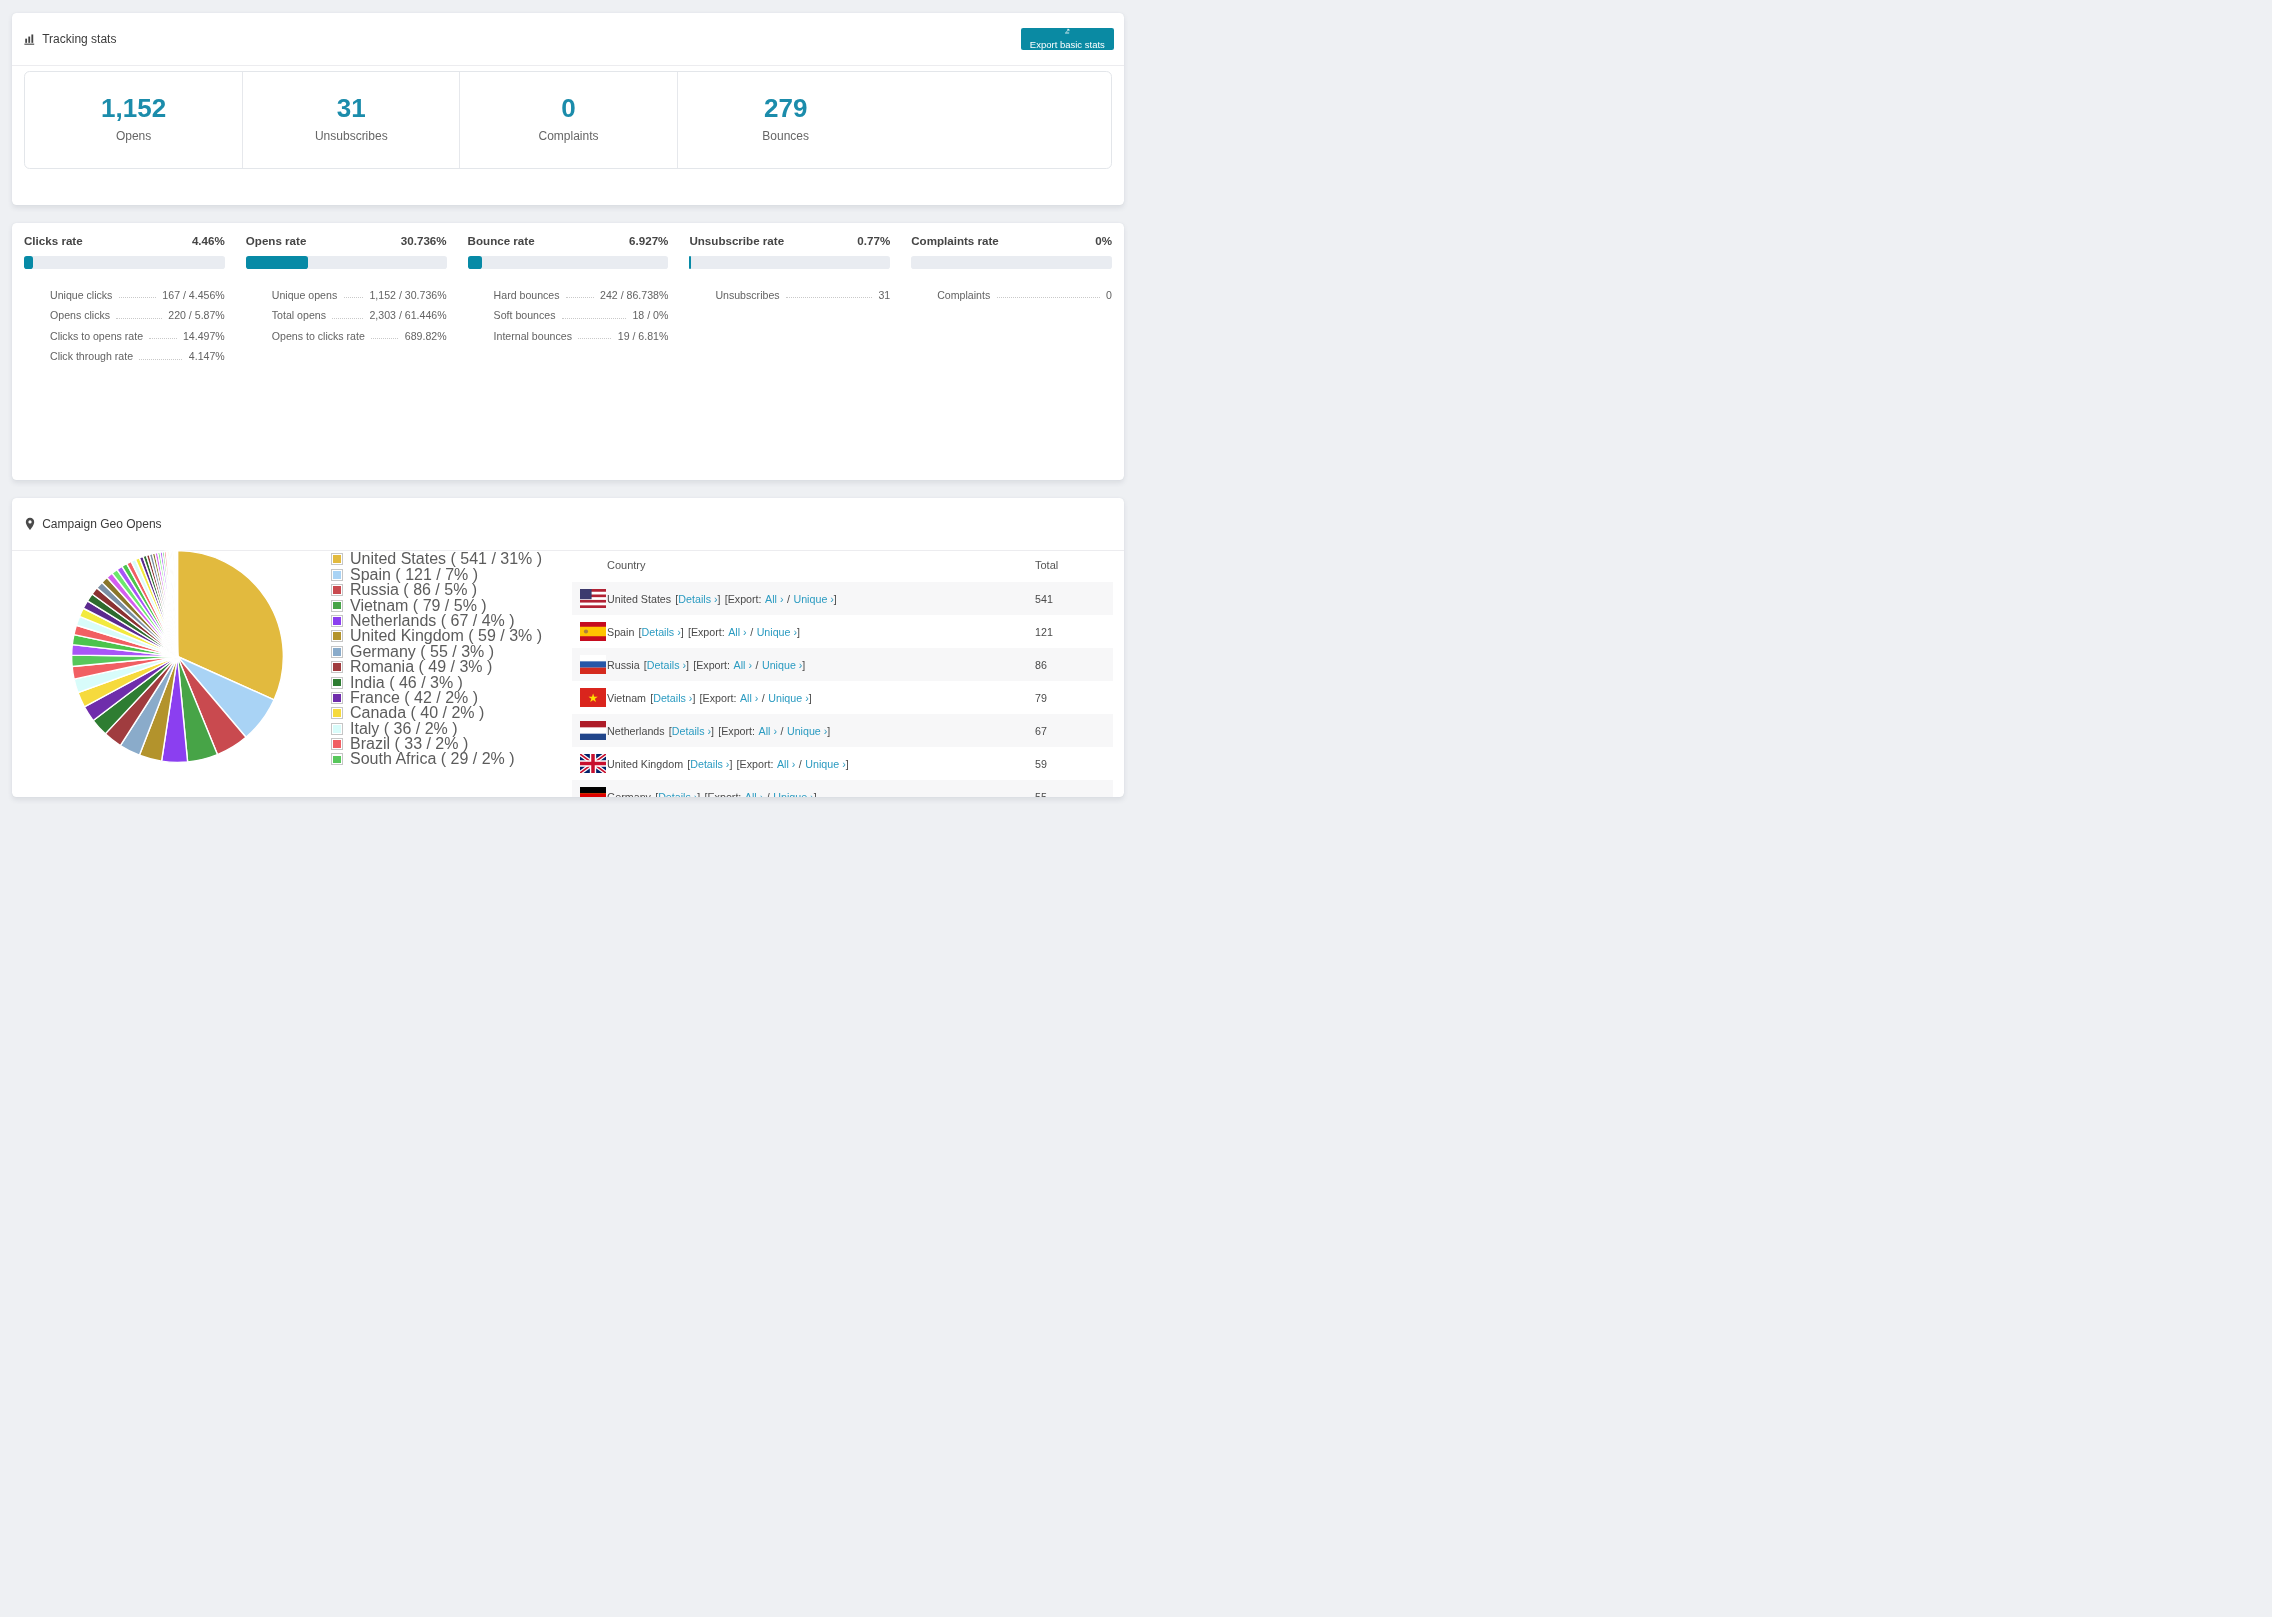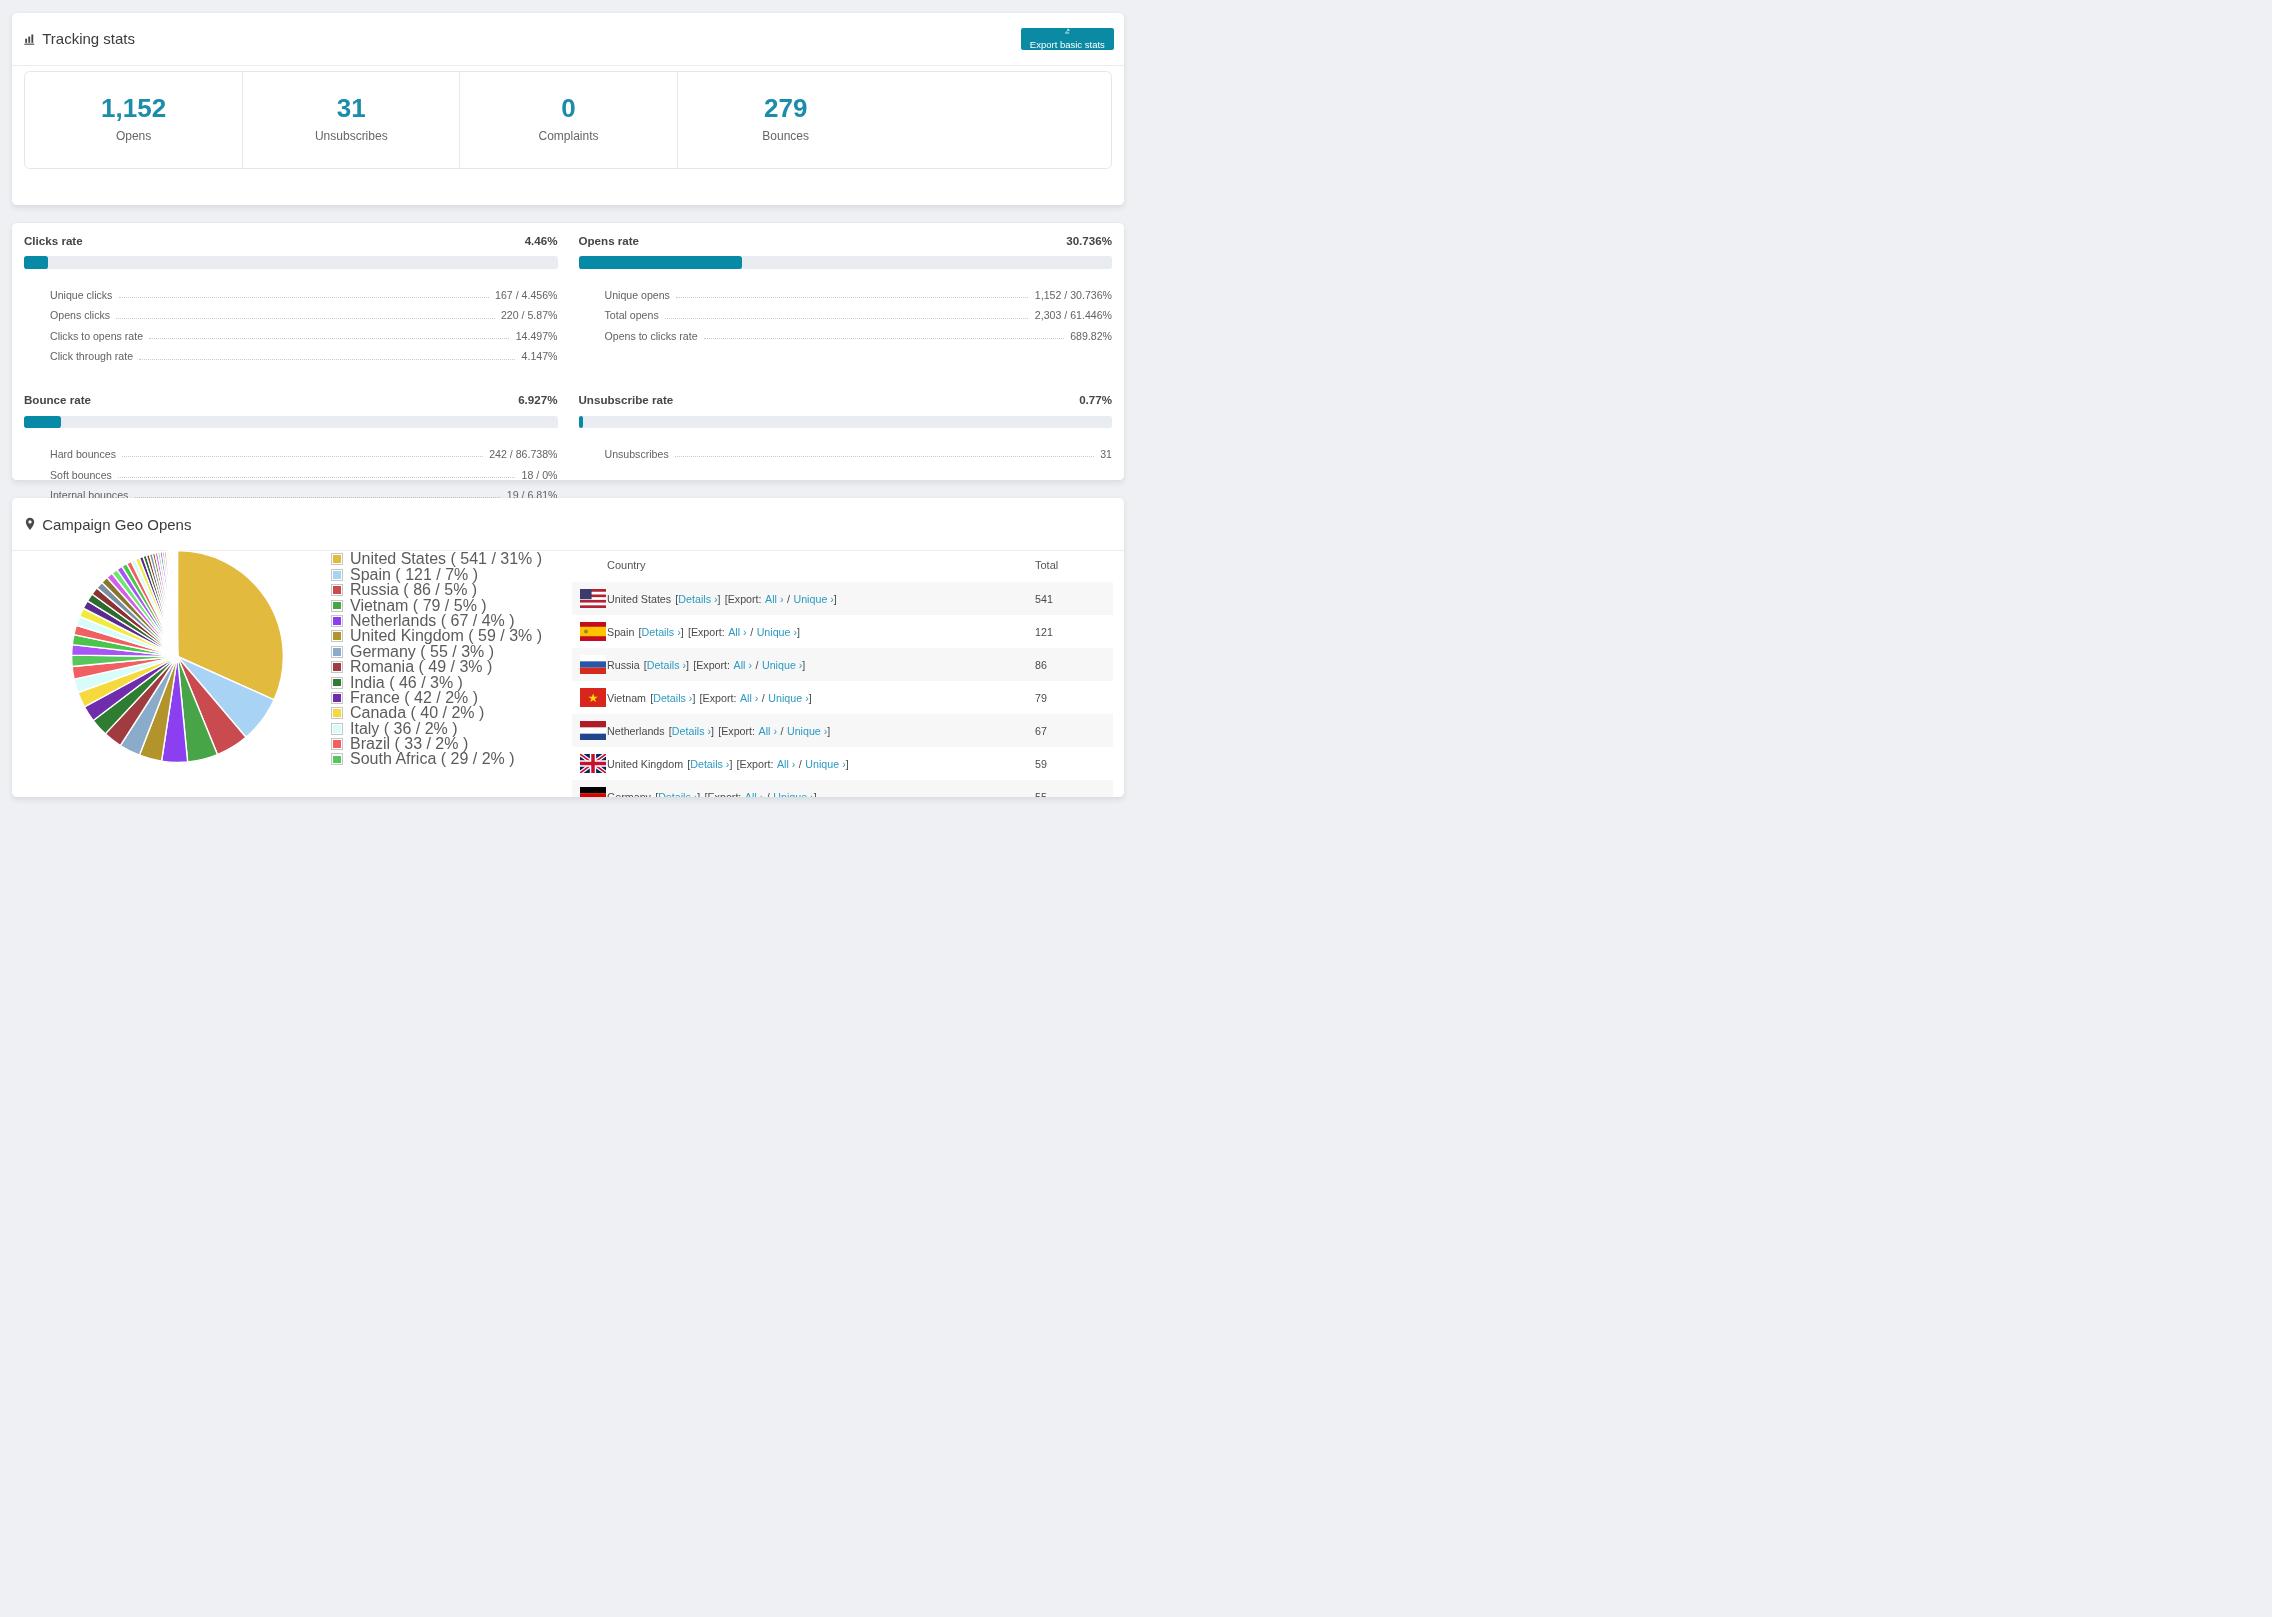--- a/index.html
+++ b/index.html
@@ -12,21 +12,21 @@
   .card{
     position:absolute;left:12px;width:1112px;background:#fff;
     border-radius:4.2px;box-shadow:0 2.1px 5px rgba(50,60,80,.10),0 0 0.7px rgba(120,130,150,.25);
   }
   #card-tracking{top:12.7px;height:192px;}
   #card-rates{top:223px;height:257px;}
   #card-geo{top:498px;height:299px;overflow:hidden;}
 
   .card-header{position:relative;height:52px;border-bottom:0.7px solid #ececef;
     display:flex;align-items:center;padding:0 10.6px;}
-  .card-title{font-size:15px;color:#3b3b3b;margin-left:5.6px;text-align:right;}
+  .card-title{font-size:12px;color:#3b3b3b;margin-left:5.6px;text-align:right;}
   .hicon{width:14px;height:14px;flex:0 0 auto;}
 
   
   .btn-export{
     position:absolute;right:10px;top:15.5px;height:22px;
     background:#0a8aa3;color:#fff;border:none;border-radius:2.1px;
     font-family:inherit;font-size:9.5px;display:flex;align-items:center;
     gap:5px;padding:0 9.2px;cursor:pointer;flex-direction:column;
   }
 
@@ -35,21 +35,21 @@
     margin:5.6px 12px 0 12px;border:0.7px solid #e3e6ea;border-radius:5.6px;
     display:grid;grid-template-columns:repeat(5,1fr);
   }
   .stat-cell{text-align:center;padding:23px 0 25.4px 0;}
   .stat-cell + .stat-cell{border-left:0.7px solid #e6e8ec;}
   .stat-value{font-size:26px;font-weight:bold;color:#1b8cab;line-height:1;}
   .stat-label{font-size:12px;color:#666;margin-top:7.8px;}
 
   
   #card-rates{padding:11.3px 12px 0 12px;box-sizing:border-box;
-    display:grid;grid-template-columns:repeat(2,1fr);column-gap:21px;row-gap:31px;
+    display:grid;grid-template-columns:repeat(5,1fr);column-gap:21px;row-gap:31px;
     align-content:start;}
   .rate-head{display:flex;justify-content:space-between;align-items:baseline;
     font-size:11.6px;font-weight:bold;color:#454545;}
   .rate-bar{margin-top:9.2px;height:12.7px;background:#e9ecf1;border-radius:2.8px;position:relative;}
   .rate-fill{position:absolute;left:0;top:0;height:100%;background:#078aa6;border-radius:2.8px;}
   .rate-rows{margin-top:11.3px;}
   .rrow{display:flex;align-items:flex-end;font-size:10.6px;color:#636363;height:20.5px;}
   .rlabel{white-space:nowrap;padding-right:6.4px;padding-left:26px;}
   .dots{flex:1;border-bottom:1.4px dotted #c9c9c9;margin:0 6.4px 2.8px 0;}
   .rvalue{white-space:nowrap;}

